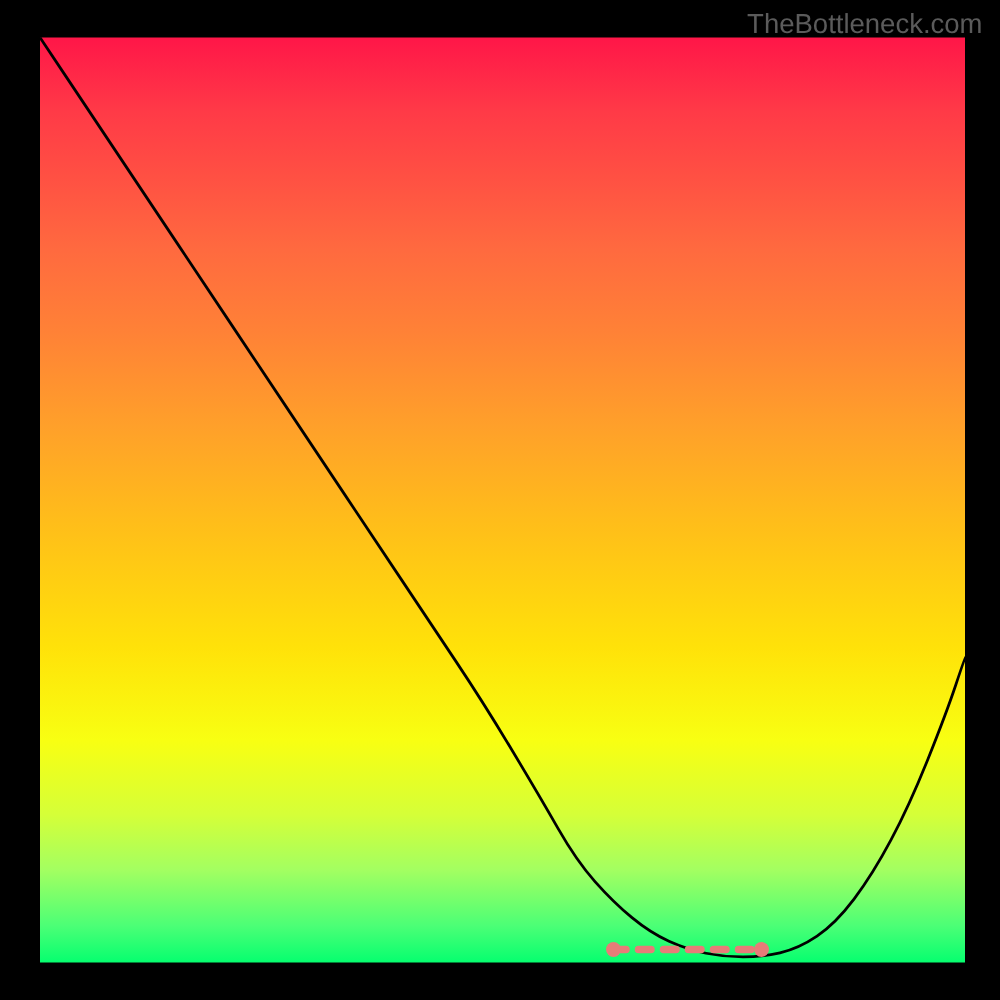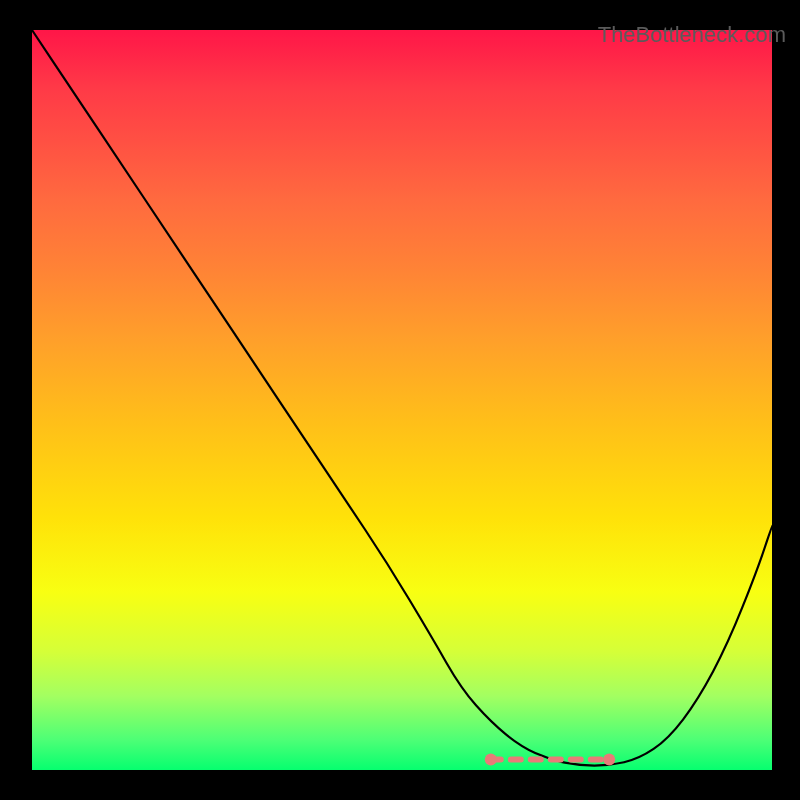--- a/index.html
+++ b/index.html
@@ -6,21 +6,21 @@
   body {
     width: 800px;
     height: 800px;
     background: #000;
     font-family: Arial, sans-serif;
     position: relative;
     overflow: hidden;
   }
   .watermark {
     position: absolute;
-    top: 22px;
+    top: 6px;
     right: 14px;
     color: #5b5b5b;
     font-size: 22px;
     font-weight: 500;
     z-index: 10;
   }
   .plot-area {
     position: absolute;
     left: 32px;
     top: 30px;

